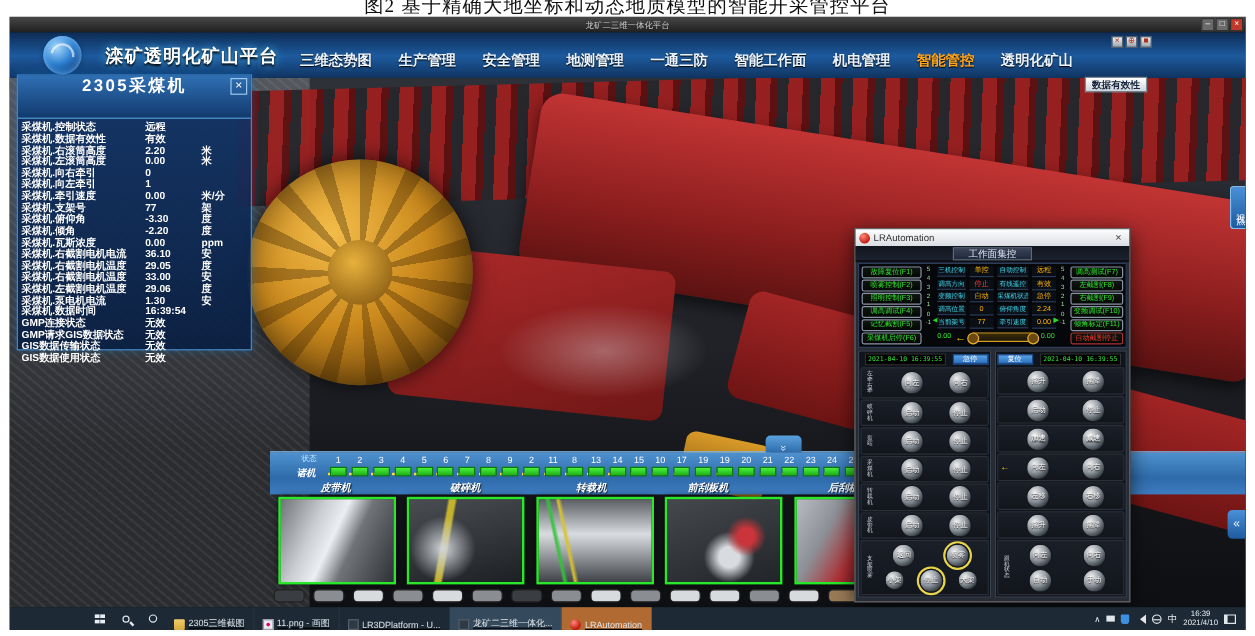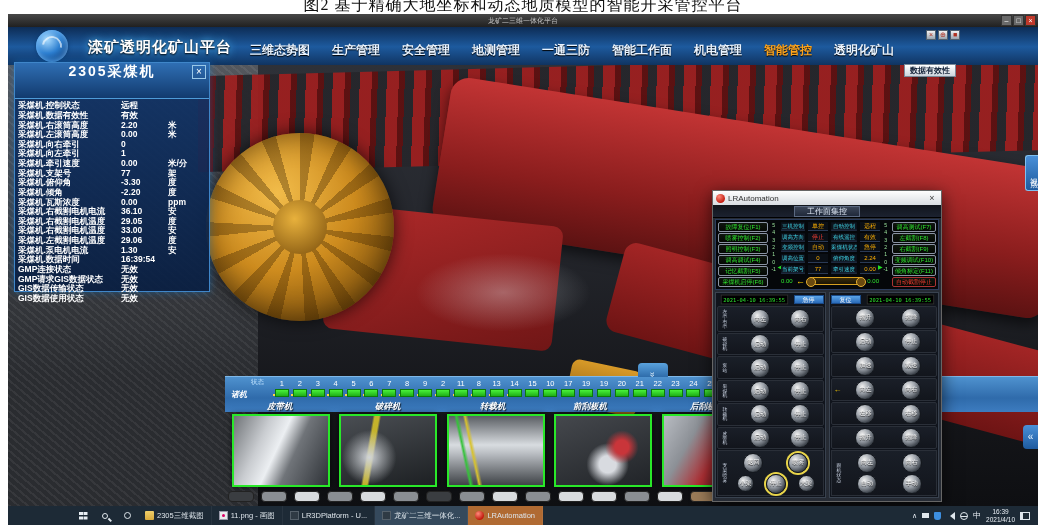--- a/index.html
+++ b/index.html
@@ -74,21 +74,21 @@
   .vtab{position:absolute;right:0;top:141px;width:13px;height:36px;z-index:25;
     background:linear-gradient(#4a90d8,#1e5a9e);border:1px solid #7fc0f0;border-right:none;border-radius:3px 0 0 3px;
     writing-mode:vertical-rl;text-align:center;color:#fff;font-size:8px;letter-spacing:2px;cursor:pointer;}
   .ctab{position:absolute;right:0;top:411px;width:15px;height:24px;z-index:25;
     background:linear-gradient(#4a90d8,#1e5a9e);border-radius:4px 0 0 4px;color:#eaf6ff;font-size:10px;
     line-height:23px;text-align:center;cursor:pointer;}
   
   .sbar{position:absolute;left:217px;top:362px;right:0;height:36px;z-index:10;
     background:linear-gradient(180deg,#4f92cf,#2f6bab 60%,#3d7cc0);border-top:1px solid #7fb8e8;}
   .sbar-status{position:absolute;left:26px;top:1px;font-size:6.5px;color:#bfe2ff;}
-  .sbar-label{position:absolute;left:6px;top:12px;font-size:8px;color:#fff;font-weight:bold;font-style:italic;}
+  .sbar-label{position:absolute;left:22px;top:12px;font-size:8px;color:#fff;font-weight:bold;font-style:italic;}
   .sups{position:absolute;left:48px;top:2px;display:flex;}
   .sups::before{content:"";position:absolute;left:0;right:0;top:15px;height:2px;z-index:0;
     background:repeating-linear-gradient(90deg,#ffd34a 0 10px,transparent 10px 18px);}
   .sup{width:17.9px;text-align:center;position:relative;z-index:1;}
   .sup .num{font-size:7.5px;color:#fff;display:block;line-height:9px;}
   .sup .blk{width:14px;height:8px;margin:1px auto 0;background:linear-gradient(#49f23a,#1fae18);border:1px solid #0c7a08;}
   .mlabel{position:absolute;top:24px;font-size:8.5px;color:#fff;font-weight:bold;font-style:italic;text-shadow:1px 1px 1px #123;}
   .m0{left:42px}.m1{left:150px}.m2{left:255px}.m3{left:348px}.m4{left:465px}
   .chev-btn{position:absolute;left:630px;top:349px;width:30px;height:14px;z-index:11;
     background:linear-gradient(#5aa2dd,#2e6cab);border-radius:4px 4px 0 0;text-align:center;cursor:pointer;}
@@ -172,22 +172,22 @@
   .ggrows{flex:1;display:flex;flex-direction:column;}
   .ggrow{flex:1;display:flex;justify-content:space-around;align-items:center;}
   
   .tbar{position:absolute;left:0;bottom:0;width:100%;height:19px;background:#1d2a36;display:flex;align-items:center;
     padding-left:64px;z-index:50;}
   .sysico{width:22px;height:100%;display:flex;align-items:center;justify-content:center;cursor:pointer;}
   .wsq{width:3.5px;height:3.5px;background:#e8eef4;box-shadow:4.5px 0 #e8eef4,0 4.5px #e8eef4,4.5px 4.5px #e8eef4;margin:-2px 2px 2px -2px;}
   .mag{width:6px;height:6px;border:1.5px solid #dfe6ec;border-radius:50%;position:relative;}
   .mag::after{content:"";position:absolute;left:5px;top:5px;width:4px;height:1.5px;background:#dfe6ec;transform:rotate(45deg);}
   .ring{width:7px;height:7px;border:1.5px solid #dfe6ec;border-radius:50%;}
-  .task{height:100%;display:flex;align-items:center;gap:3px;padding:0 7px;max-width:120px;
-    border-right:1px solid rgba(255,255,255,.05);cursor:pointer;}
+  .task{height:100%;display:flex;align-items:flex-end;gap:3px;padding:0 7px;max-width:120px;
+    border-right:1px solid rgba(255,255,255,.05);cursor:pointer;text-decoration:underline;}
   .task span{font-size:7.5px;color:#dde4ea;white-space:nowrap;overflow:hidden;}
   .task.focused{background:#35495c;}
   .task.orange{background:#b06a32;}
   .tico{width:9px;height:9px;flex:none;}
   .folder{background:linear-gradient(#f0cf6a,#d8a93c);border-radius:1px;}
   .paint{background:#e8eaec;border:1px solid #99a;position:relative;}
   .paint::after{content:"";position:absolute;left:2px;top:2px;width:3px;height:3px;background:#d06;border-radius:50%;}
   .app{background:#2f3a44;border:1px solid #55606a;}
   .lr{background:radial-gradient(circle at 35% 30%,#ff8a7a,#c0180c 70%);border-radius:50%;}
   .tray{margin-left:auto;display:flex;align-items:center;gap:5px;padding-right:8px;color:#e8eef4;height:100%;}

